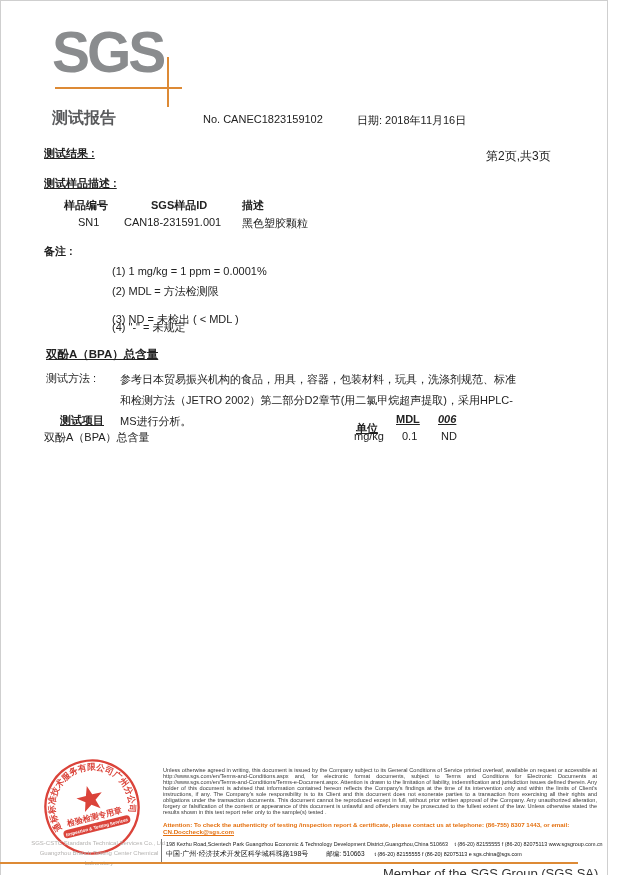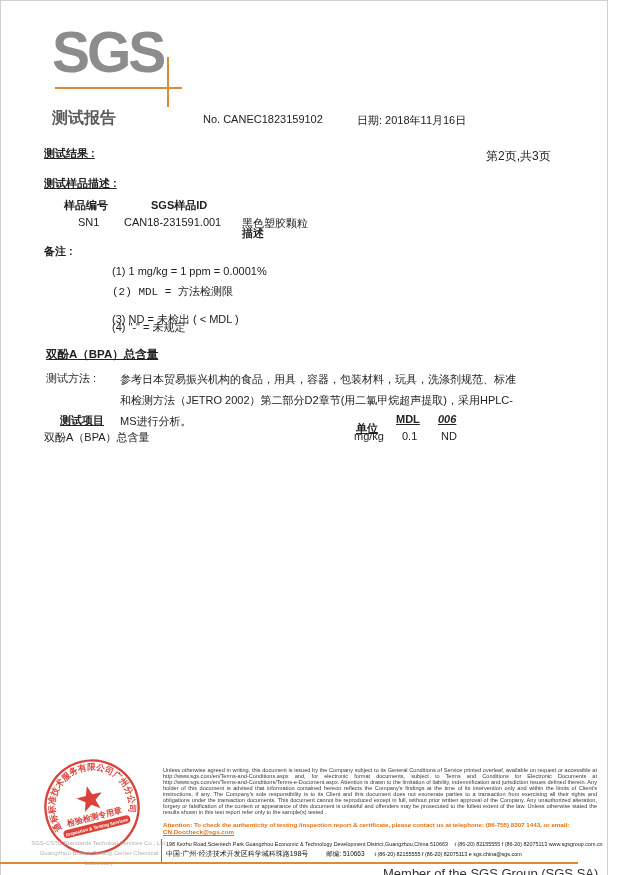--- a/index.html
+++ b/index.html
@@ -29,28 +29,28 @@
   .lbl { font-size:11px; }
   .b { font-weight:bold; }
   .u { text-decoration:underline; }
   .i { font-style:italic; }
 
   .results-lbl { left:44px; top:146px;text-decoration:underline; }
   .sample-h   { left:44px; top:176px; }
 
   .s-c1h { left:64px;  top:198px; }
   .s-c2h { left:151px; top:198px; }
-  .s-c3h { left:242px; top:198px;margin-top:28px; }
+  .s-c3h { left:242px; top:198px; }
   .s-c1  { left:78px;  top:216px; }
   .s-c2  { left:124px; top:216px; }
   .s-c3  { left:242px; top:216px; }
 
   .notes-h { left:44px; top:244px; }
   .note0 { left:112px; top:265px; }
-  .note1 { left:112px; top:284px;font-family:Liberation Mono, monospace; }
+  .note1 { left:112px; top:284px; }
   .note2 { left:112px; top:312px; }
   .note3 { left:112px; top:320px; }
 
   .bpa-h { left:46px; top:347px; font-size:11.5px; }
   .method-lbl { left:46px; top:371px; }
   .method-text { left:120px; top:369px; width:400px; font-size:11px; line-height:21px; }
 
   .r-c1h { left:60px;  top:413px; }
   .r-c2h { left:356px; top:413px;margin-top:8px; }
   .r-c3h { left:396px; top:413px; }

